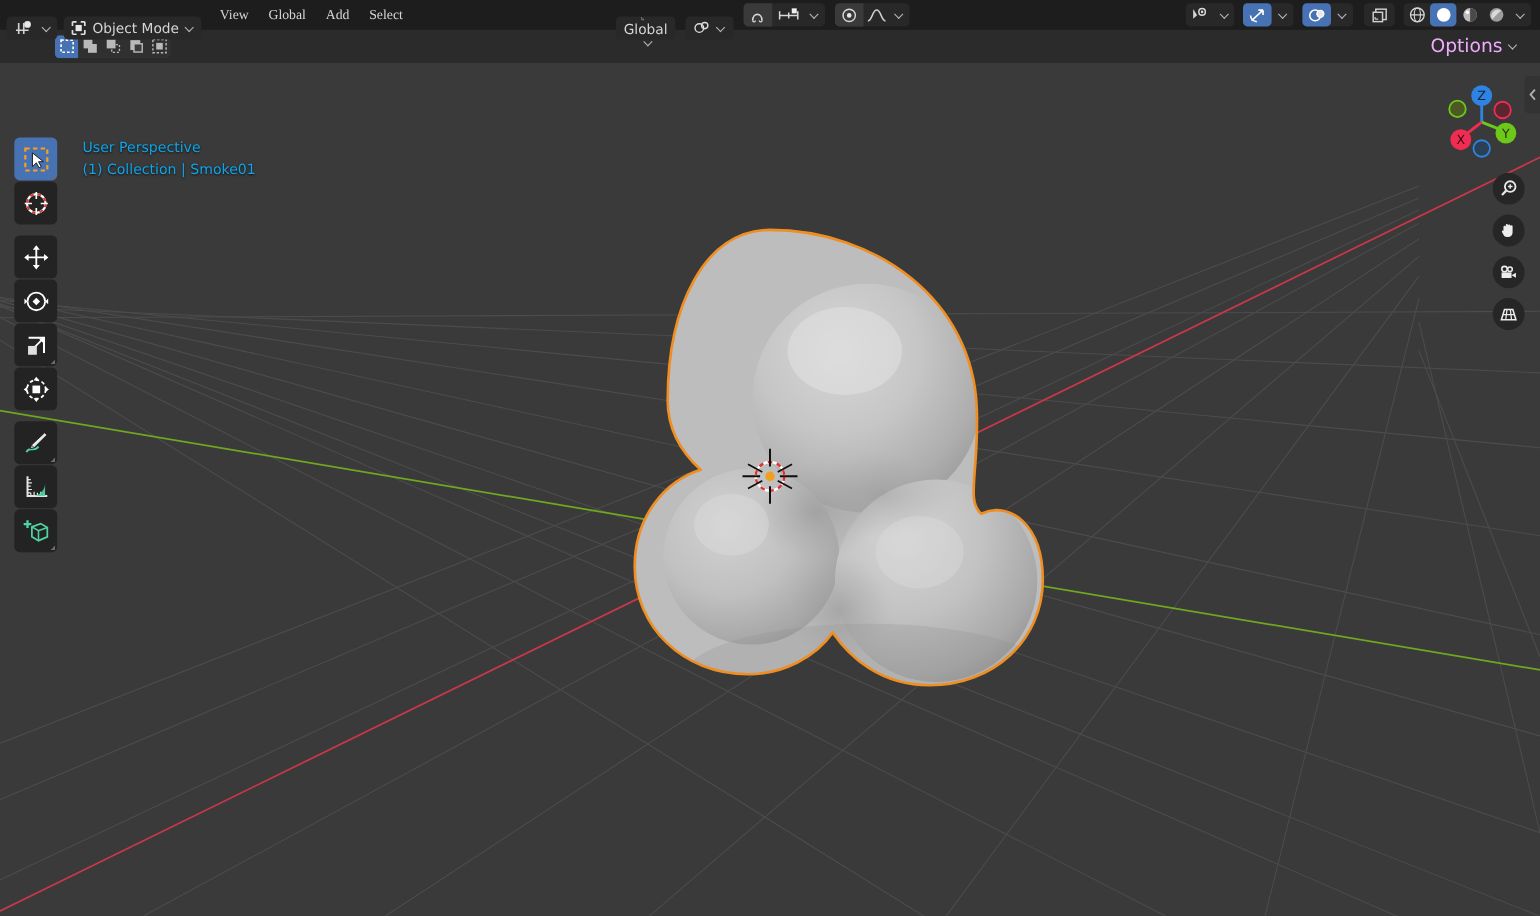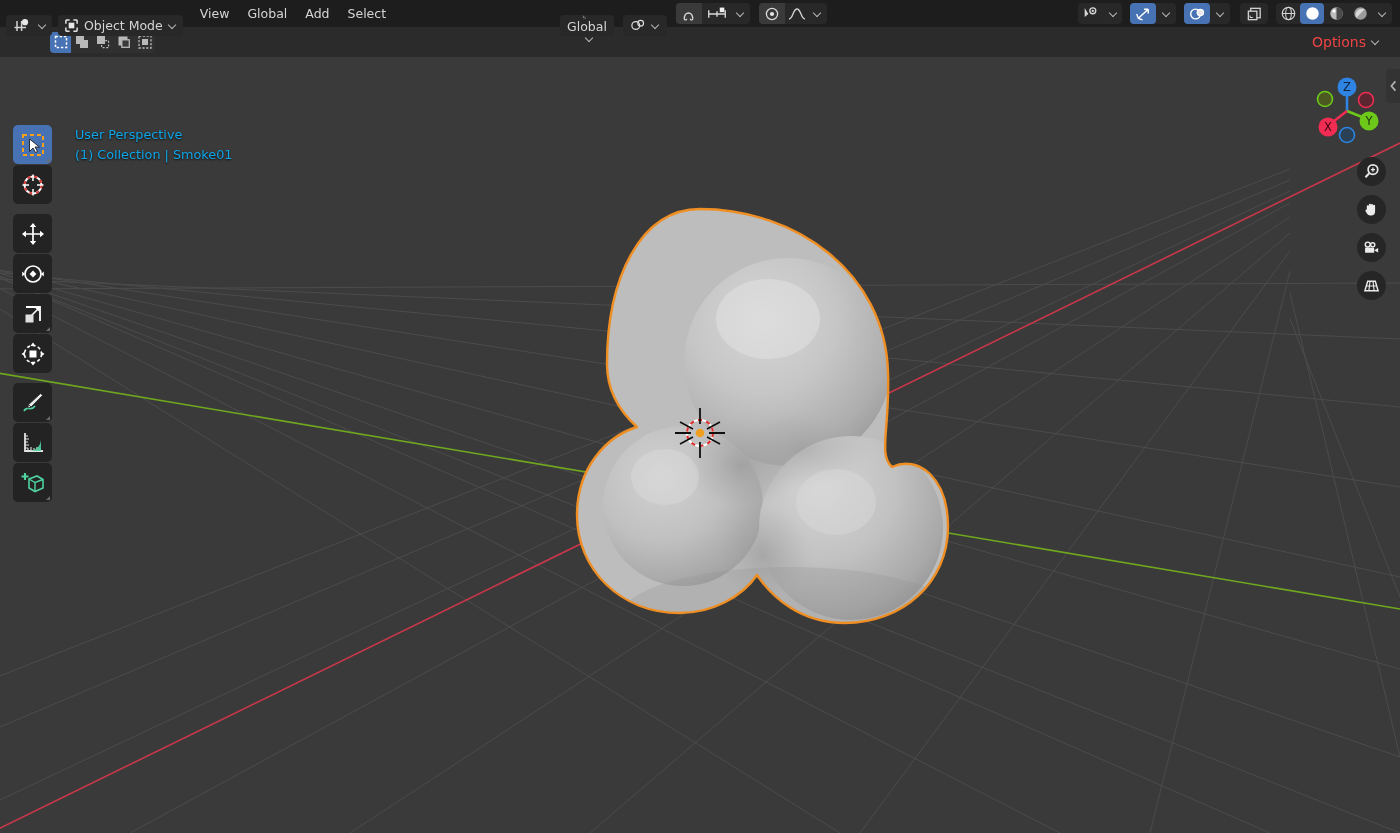--- a/index.html
+++ b/index.html
@@ -44,21 +44,21 @@
   .toolsettings {
     position:absolute; left:0; top:27px; width:1400px; height:30px;
     background:#2b2b2b; display:flex; align-items:center; z-index:39;
   }
   .selmode { display:flex; margin-left:50px; background:#303030; border-radius:4px; overflow:hidden; }
   .selmode .cell { width:21px; height:21px; display:flex; align-items:center; justify-content:center; }
   .selmode .cell.active { background:#4772b3; }
   .options-btn {
     position:absolute; right:12px; top:4px; height:21px;
     display:flex; align-items:center; padding:0 8px;
-    color:#ef4444; font-size:14px;
+    color:#f0abfc; font-size:17px;
   }
 
   
   .viewport {
     position:absolute; left:0; top:57px; width:1400px; height:776px;
     background:#3a3a3a; overflow:hidden;
   }
   .vp-svg { position:absolute; left:0; top:0; width:1400px; height:776px; }
 
   
@@ -125,21 +125,21 @@
       <div class="btn-dark" style="padding:0 6px;">
         <svg width="15" height="15" viewBox="0 0 16 16" style="margin-right:5px;">
           <path d="M2 2 h4 M2 2 v4 M14 2 h-4 M14 2 v4 M2 14 h4 M2 14 v-4 M14 14 h-4 M14 14 v-4" stroke="#e0e0e0" stroke-width="1.6" fill="none"></path>
           <rect x="5" y="5" width="6" height="6" fill="#e8e8e8"></rect>
         </svg>
         <span>Object Mode</span>
         <span class="chev"></span>
       </div>
     </div>
 
-    <div class="tb-group" style="margin-left:8px;">
+    <div class="tb-group" style="margin-left:8px;font-family:Liberation Serif, serif;">
       <div class="btn-flat">View</div>
       <div class="btn-flat">Global</div>
       <div class="btn-flat">Add</div>
       <div class="btn-flat">Select</div>
     </div>
 
     <div class="tb-group" style="position:absolute; left:560px;">
       <div class="btn-dark" style="padding:0 7px;flex-direction:column;">
         <svg width="15" height="15" viewBox="0 0 16 16" style="margin-right:5px;">
           <path d="M3 13 L3 3 M3 13 L13 13 M3 13 L10 6" stroke="#dcdcdc" stroke-width="1.3" fill="none"></path>

